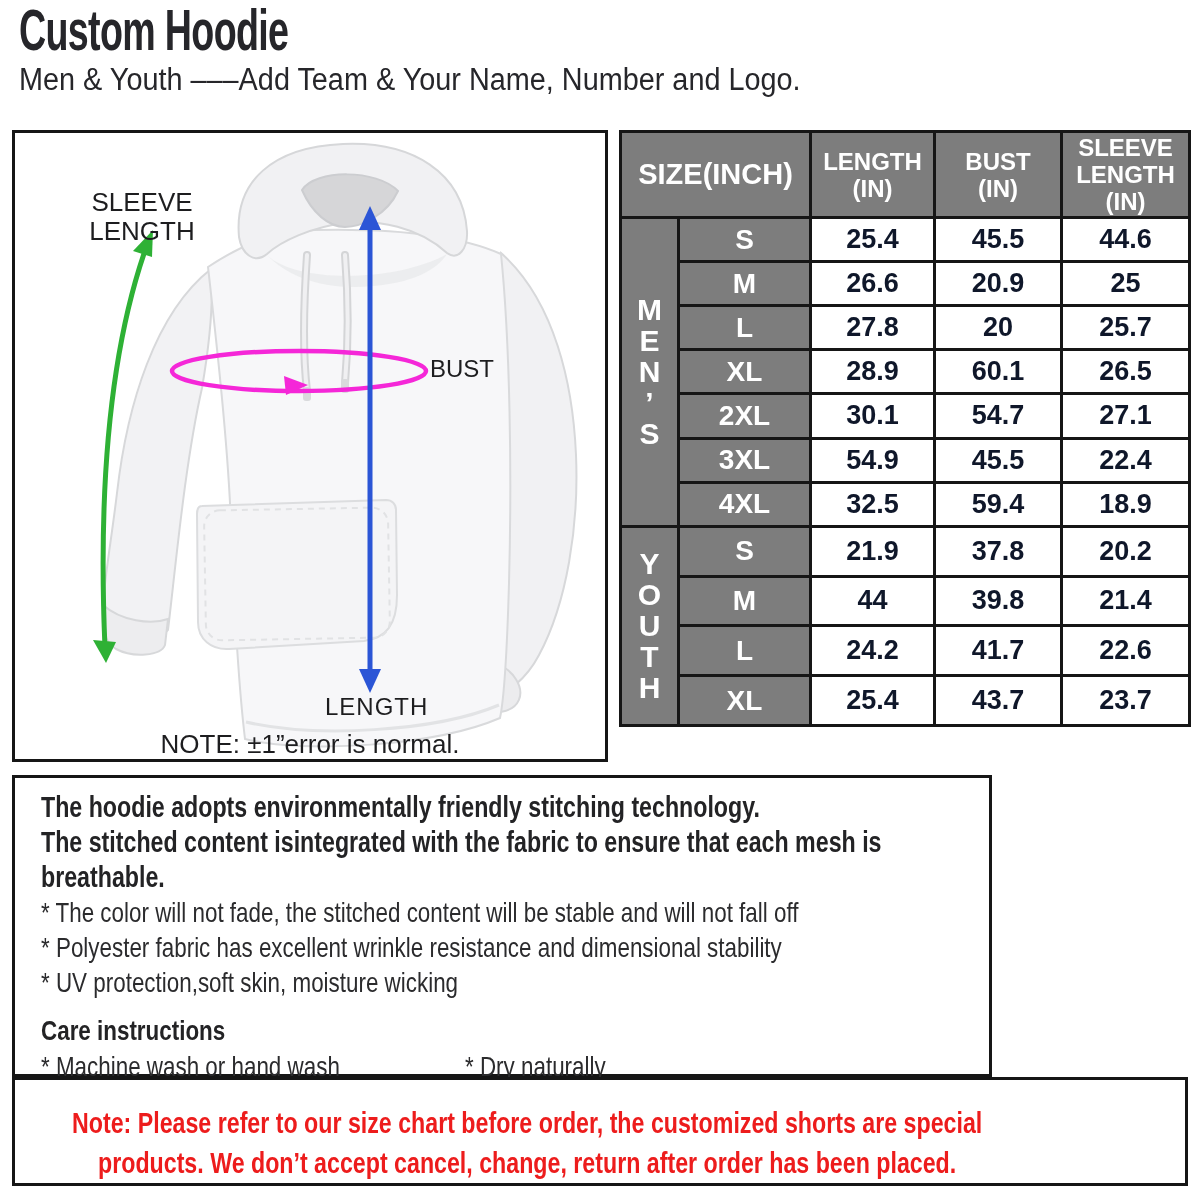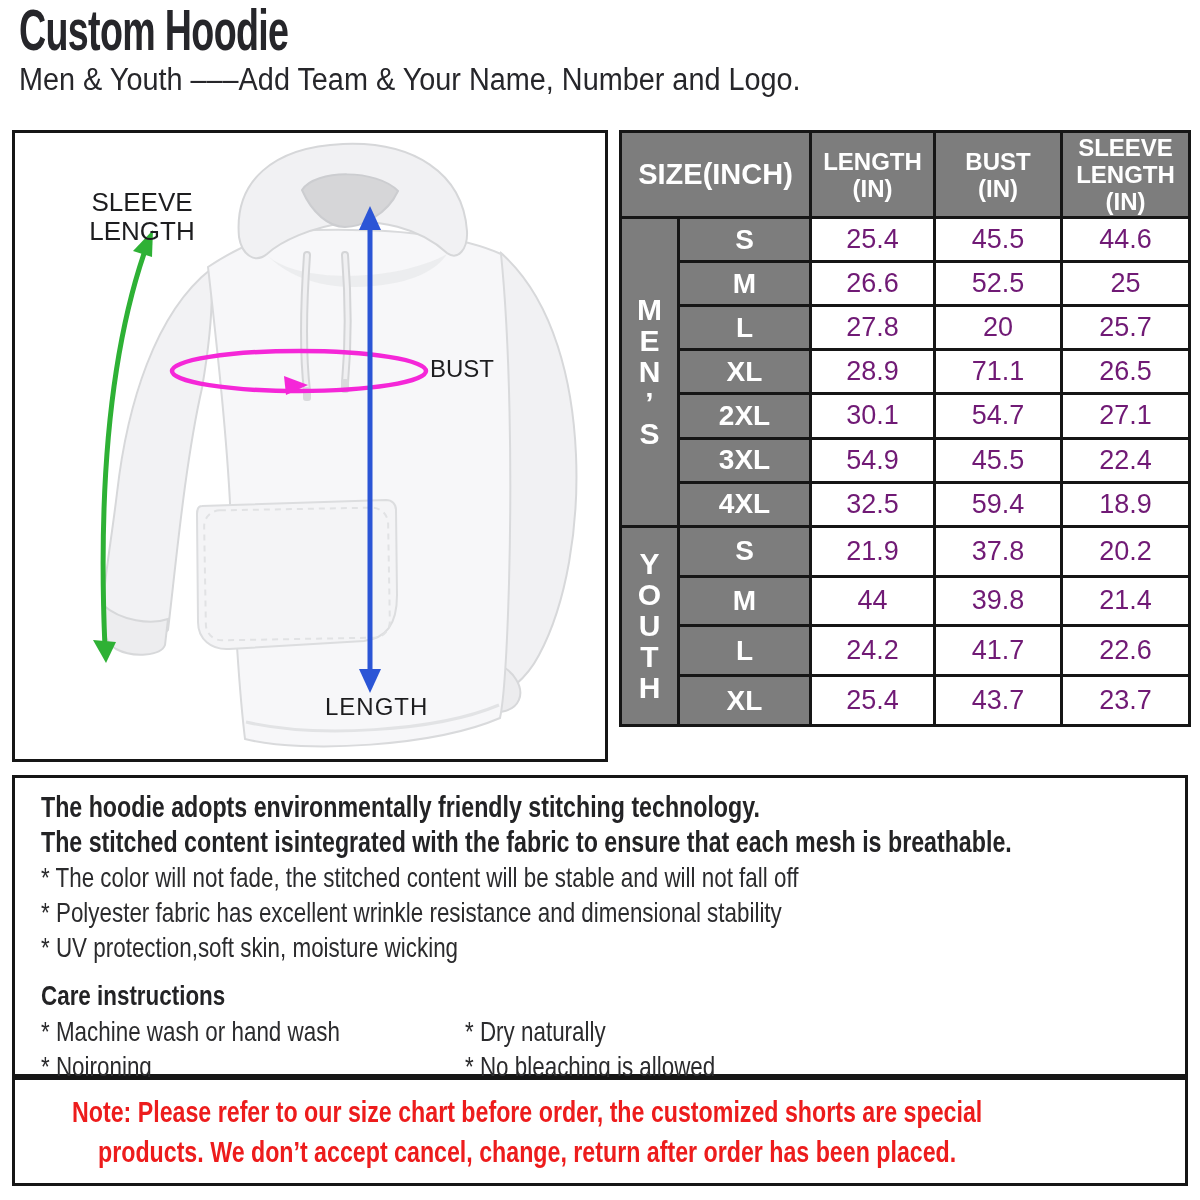--- a/index.html
+++ b/index.html
@@ -20,22 +20,22 @@
   .subtitle {
     position:absolute; left:19px; top:62px; margin:0;
     font-size:31px; line-height:36px; font-weight:400; color:#26262a;
     transform:scaleX(0.93); transform-origin:left top; white-space:nowrap;
   }
 
   
   .panel { position:absolute; background:#fff; border:3px solid #161616; box-sizing:border-box; }
   .measure-panel { left:12px; top:130px; width:596px; height:632px; }
   .table-panel   { left:619px; top:130px; width:569px; height:597px; border:none; }
-  .info-panel    { left:12px; top:775px; width:1176px; height:302px; padding:12px 0 0 26px; }
-  .note-panel    { left:12px; top:1077px; width:1176px; height:109px; display:flex; align-items:center; }
+  .info-panel    { left:12px; top:775px; width:980px; height:302px; padding:12px 0 0 26px; }
+  .note-panel    { left:12px; top:1077px; width:1176px; height:109px; display:flex; align-items:flex-end; }
 
   
   .measure-panel svg { position:absolute; left:0; top:0; }
   .lbl { position:absolute; color:#1d1d1f; font-weight:400; }
   .lbl-sleeve { left:22px; top:55px; width:210px; text-align:center; font-size:26px; line-height:29px; }
   .lbl-bust   { left:415px; top:222px; font-size:24px; }
   .lbl-length { left:310px; top:560px; font-size:24px; letter-spacing:1px; }
   .lbl-note   { left:0; right:0; top:596px; text-align:center; font-size:26px; }
 
   
@@ -53,21 +53,21 @@
   }
   .size-chart th.size-h { font-size:29px; }
   .size-chart td.group {
     background:#7d7d7d; color:#ffffff; font-weight:700;
     font-size:30px; line-height:31px; white-space:pre-line;
   }
   .size-chart td.size {
     background:#7d7d7d; color:#ffffff; font-weight:700; font-size:28px;
   }
   .size-chart td.val {
-    background:#ffffff; color:#701a75; font-weight:400; font-size:27px;
+    background:#ffffff; color:#0f172a; font-weight:700; font-size:27px;
   }
 
   
   .condense { transform:scaleX(0.8); transform-origin:left top; width:125%; }
   .condense p { margin:0; }
   .d-line { font-size:28px; line-height:35px; font-weight:400; color:#2b2b2d; }
   .d-bold { font-size:29px; line-height:35px; font-weight:700; color:#232325; }
   .care-h { margin-top:12px !important; font-size:28px; line-height:37px; font-weight:700; color:#232325; }
   .care-grid { display:flex; }
   .care-col1 { width:530px; }
@@ -124,20 +124,21 @@
 
       <g>
         <line x1="355" y1="90" x2="355" y2="543" stroke="#2b55d6" stroke-width="5"></line>
         <polygon points="355,73 344,97 366,97" fill="#2b55d6"></polygon>
         <polygon points="355,560 344,536 366,536" fill="#2b55d6"></polygon>
       </g>
     </svg>
     <div class="lbl lbl-sleeve"><span>SLEEVE</span><br><span>LENGTH</span></div>
     <div class="lbl lbl-bust">BUST</div>
     <div class="lbl lbl-length">LENGTH</div>
+    <div class="lbl lbl-note">NOTE:  ±1”error is normal.</div>
   </section>
 
   <section class="panel table-panel">
     <table class="size-chart">
       <colgroup>
           <col style="width:58px">
           <col style="width:132px">
           <col style="width:124px">
           <col style="width:127px">
           <col style="width:128px">
@@ -160,33 +161,33 @@
 ’
 S</td>
         <td class="size">S</td>
         <td class="val">25.4</td>
         <td class="val">45.5</td>
         <td class="val">44.6</td>
       </tr>
       <tr>
         <td class="size">M</td>
         <td class="val">26.6</td>
-        <td class="val">52.5</td>
+        <td class="val">20.9</td>
         <td class="val">25</td>
       </tr>
       <tr>
         <td class="size">L</td>
         <td class="val">27.8</td>
         <td class="val">20</td>
         <td class="val">25.7</td>
       </tr>
       <tr>
         <td class="size">XL</td>
         <td class="val">28.9</td>
-        <td class="val">71.1</td>
+        <td class="val">60.1</td>
         <td class="val">26.5</td>
       </tr>
       <tr>
         <td class="size">2XL</td>
         <td class="val">30.1</td>
         <td class="val">54.7</td>
         <td class="val">27.1</td>
       </tr>
       <tr>
         <td class="size">3XL</td>

